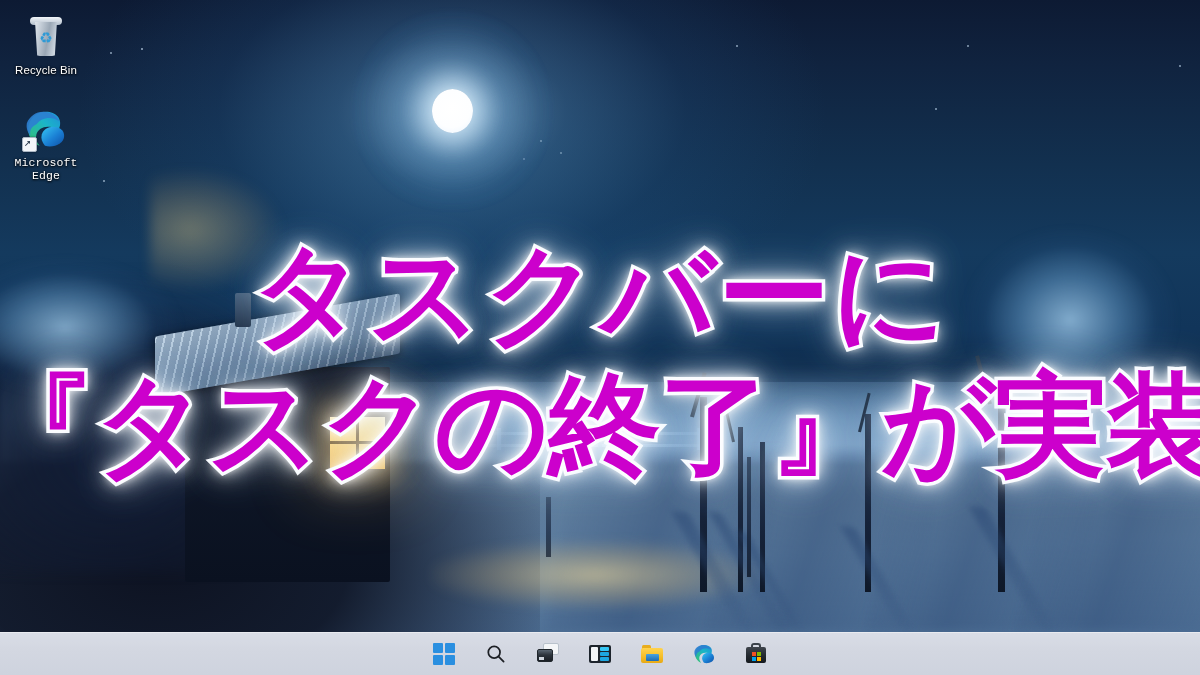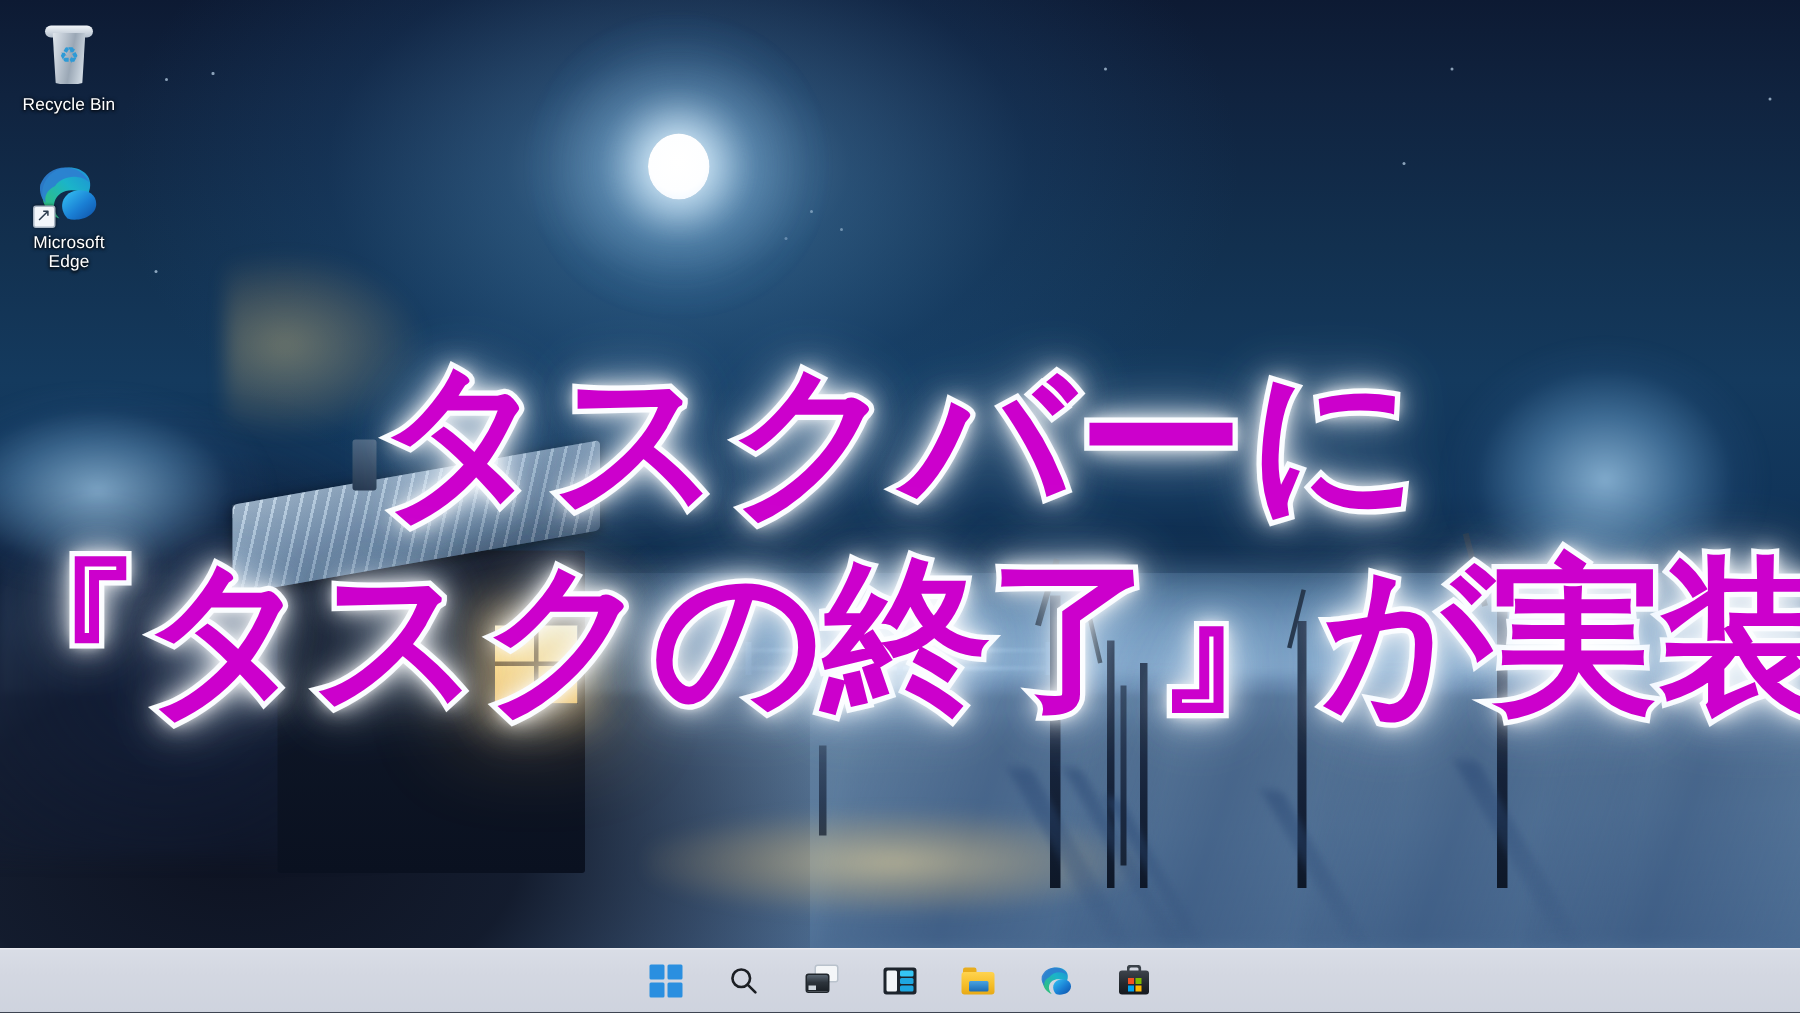--- a/index.html
+++ b/index.html
@@ -362,21 +362,21 @@
 
   <div class="desk-icon" style="left:6px; top:14px;">
     <div class="glyph">
       <div id="rb-lid"></div>
       <div id="rb-body"></div>
       <div id="rb-sym">♻</div>
     </div>
     <div class="lbl">Recycle Bin</div>
   </div>
 
-  <div class="desk-icon" style="left:6px; top:106px;">
+  <div class="desk-icon" style="left:6px; top:106px;font-family:Liberation Mono, monospace;">
     <div class="glyph">
       <svg id="edge-g" viewBox="0 0 48 48" xmlns="http://www.w3.org/2000/svg">
         <defs>
           <linearGradient id="eg1" x1="0" y1="0" x2="1" y2="1">
             <stop offset="0%" stop-color="#36c6f4"></stop>
               <stop offset="55%" stop-color="#1a7fd4"></stop>
             <stop offset="100%" stop-color="#0e4fa5"></stop>
           </linearGradient>
           <linearGradient id="eg2" x1="0" y1="1" x2="1" y2="0">
             <stop offset="0%" stop-color="#35c26a"></stop>

